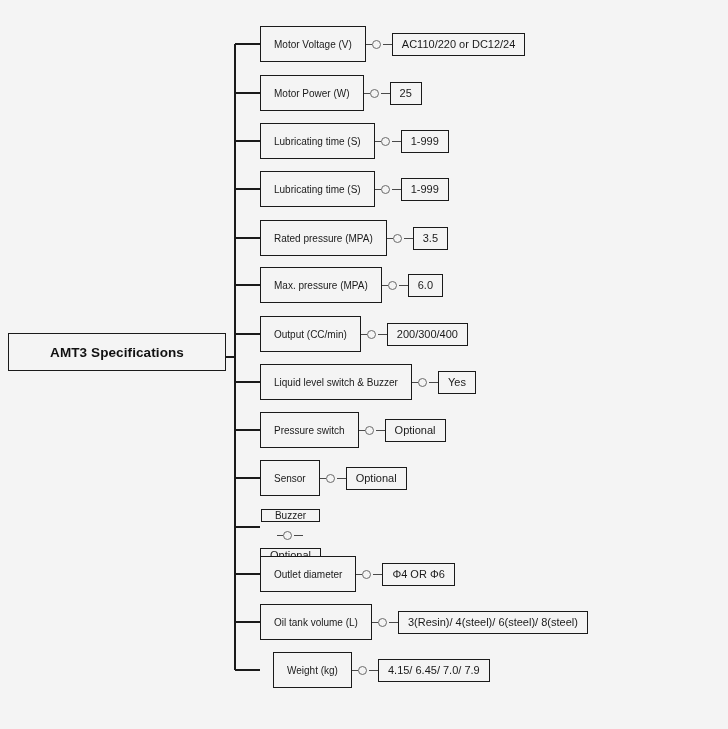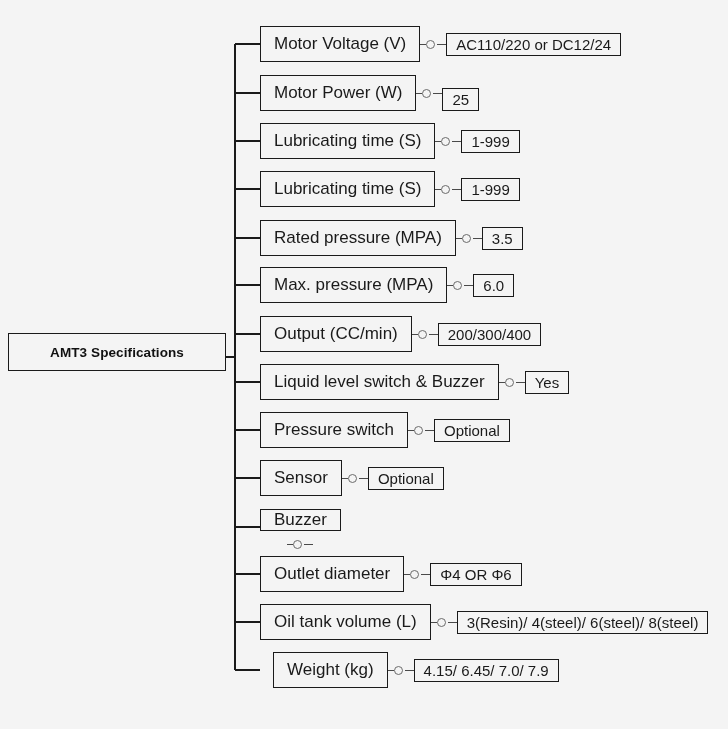--- a/index.html
+++ b/index.html
@@ -63,21 +63,21 @@
   }
 
   .label-box {
     box-sizing: border-box;
     border: 1.3px solid #1a1a1a;
     background: #f4f4f4;
     height: 36px;
     display: flex;
     align-items: center;
     padding: 0 13px;
-    font-size: 17px;
+    font-size: 10px;
     color: #1a1a1a;
     white-space: nowrap;
   }
 
   
   .conn {
     position: relative;
     width: 26px;
     height: 36px;
     flex: 0 0 26px;
@@ -105,21 +105,21 @@
   }
 
   .value-box {
     box-sizing: border-box;
     border: 1.3px solid #1a1a1a;
     background: #f4f4f4;
     height: 23px;
     display: flex;
     align-items: center;
     padding: 0 9px;
-    font-size: 15px;
+    font-size: 11px;
     color: #1a1a1a;
     white-space: nowrap;
   }
 </style>
 </head>
 <body>
 
 <div id="diagram">
 
   <svg id="wires" width="728" height="729" viewBox="0 0 728 729" xmlns="http://www.w3.org/2000/svg">
@@ -154,21 +154,21 @@
         </div>
         <div class="conn">
           <span class="stub-l"></span>
           <span class="dot"></span>
           <span class="stub-r"></span>
         </div>
         <div class="value-box">
           <span>AC110/220 or DC12/24</span>
         </div>
       </div>
-      <div class="row" style="top: 75px; align-items: flex-end;">
+      <div class="row" style="top: 75px;">
         <div class="label-box">
           <span>Motor Power (W)</span>
         </div>
         <div class="conn">
           <span class="stub-l"></span>
           <span class="dot"></span>
           <span class="stub-r"></span>
         </div>
         <div class="value-box">
           <span>25</span>

